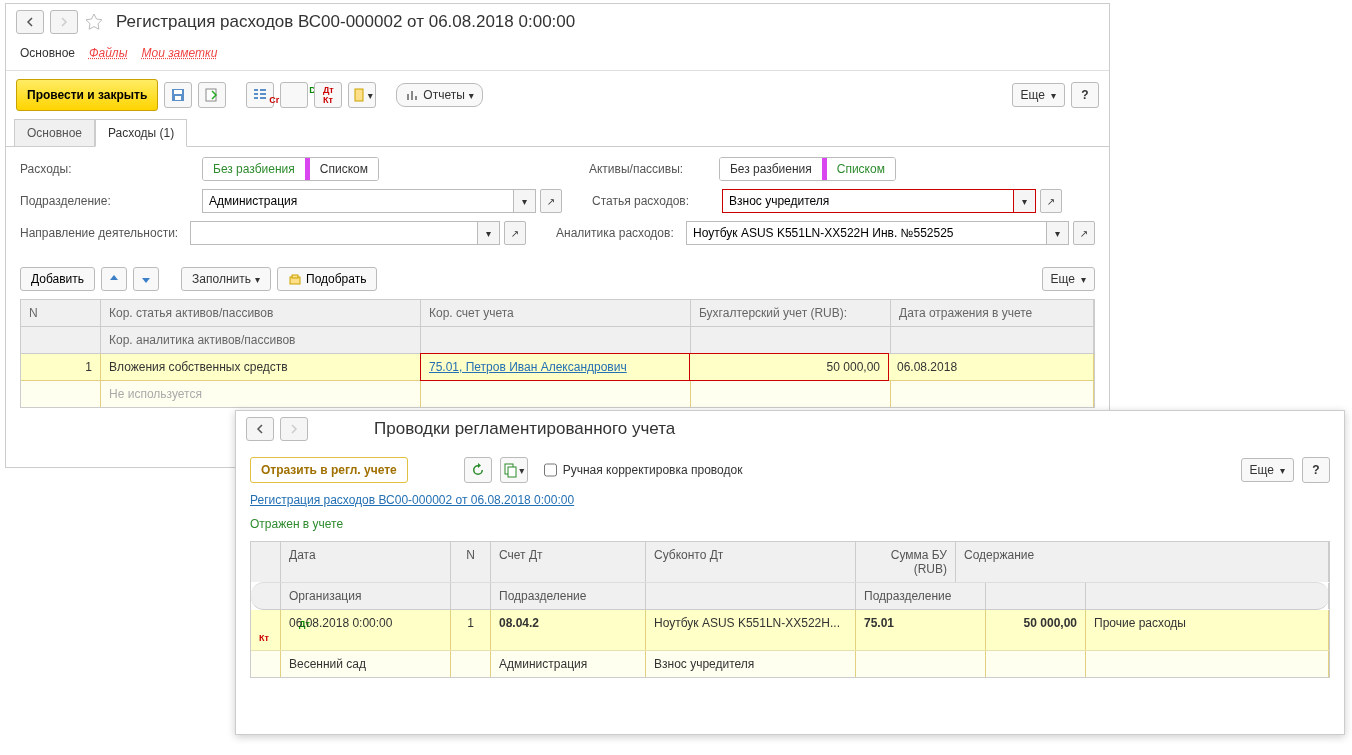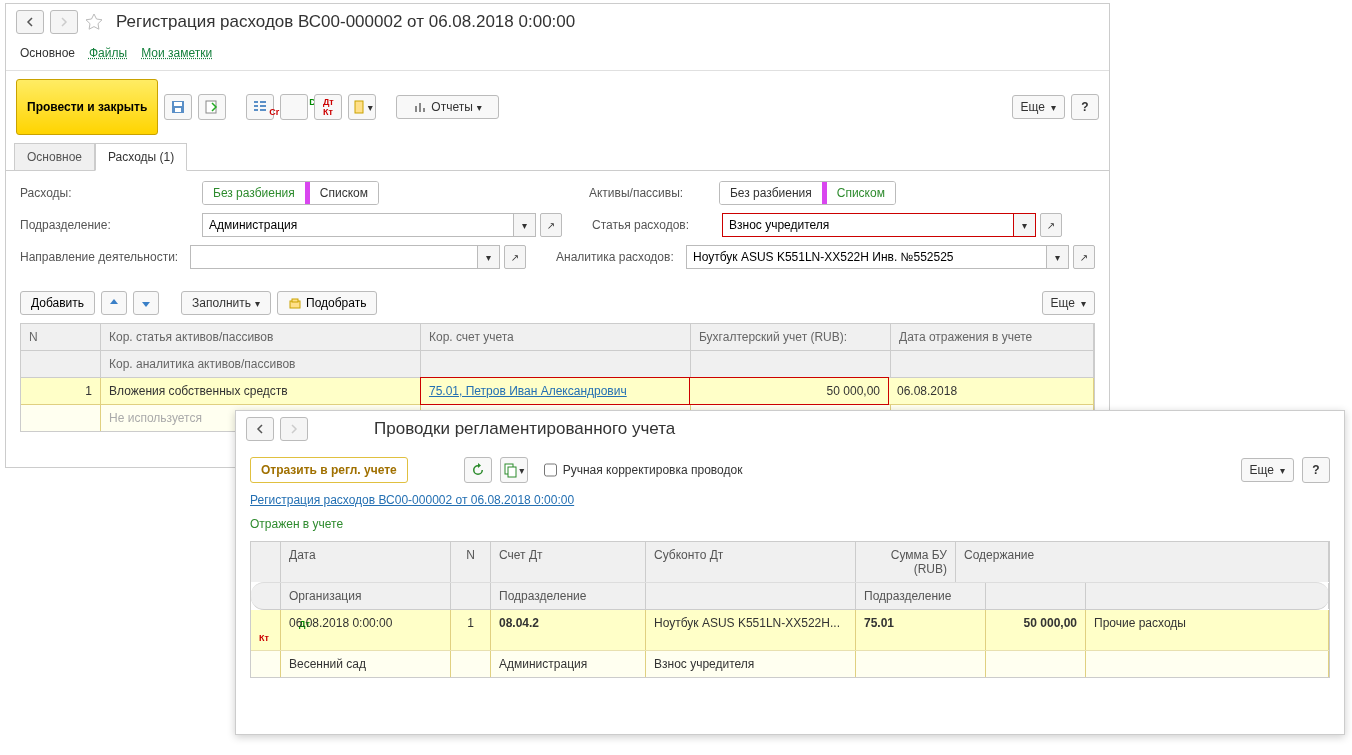--- a/index.html
+++ b/index.html
@@ -6,25 +6,25 @@
 body { font-family: Arial, sans-serif; font-size: 12px; background: #fff; color: #333; }
 .window { border: 1px solid #ccc; background: #fff; position: absolute; }
 .win1 { left: 5px; top: 3px; width: 1105px; height: 465px; }
 .win2 { left: 235px; top: 410px; width: 1110px; height: 325px; box-shadow: 0 2px 8px rgba(0,0,0,0.2); }
 .header-bar { display: flex; align-items: center; padding: 6px 10px; gap: 6px; }
 .nav-btn { width: 28px; height: 24px; border: 1px solid #bbb; background: #f5f5f5; border-radius: 3px; display: flex; align-items: center; justify-content: center; cursor: pointer; }
 .star-icon { width: 20px; height: 20px; color: #bbb; }
 .page-title { font-size: 17px; color: #333; margin-left: 6px; }
 .top-tabs { display: flex; gap: 14px; padding: 4px 14px 8px; border-bottom: 1px solid #e0e0e0; }
 .top-tab { color: #333; padding: 2px 0; cursor: pointer; }
-.top-tab.link { color: #15803d; text-decoration: underline dotted; }
+.top-tab.link { color: #ef4444; text-decoration: underline dotted; font-style: italic; }
 .toolbar { display: flex; align-items: center; gap: 6px; padding: 8px 10px; }
-.btn-yellow { background: linear-gradient(#ffec64,#ffd400); border: 1px solid #c9a200; border-radius: 3px; padding: 20px 10px; font-weight: bold; cursor: pointer; font-size: 12px; }
+.btn-yellow { background: linear-gradient(#ffec64,#ffd400); border: 1px solid #c9a200; border-radius: 3px; padding: 8px 10px; font-weight: bold; cursor: pointer; font-size: 12px; }
 .icon-btn { width: 28px; height: 26px; border: 1px solid #bbb; background: #f8f8f8; border-radius: 3px; display: flex; align-items: center; justify-content: center; cursor: pointer; }
-.text-btn { border: 1px solid #bbb; background: #f8f8f8; border-radius: 3px; padding: 4px 16px; cursor: pointer; display: flex; align-items: center; gap: 4px; font-size: 12px; }
+.text-btn { border: 1px solid #bbb; background: #f8f8f8; border-radius: 9px; padding: 4px 8px; cursor: pointer; display: flex; align-items: center; gap: 4px; font-size: 12px; }
 .toolbar-sep { width: 8px; }
 .spacer { flex: 1; }
 .dropdown-btn { border: 1px solid #bbb; background: #f8f8f8; border-radius: 3px; padding: 4px 8px; cursor: pointer; display: flex; align-items: center; gap: 6px; font-size: 12px; }
 .help-btn { width: 28px; height: 26px; border: 1px solid #bbb; background: #f8f8f8; border-radius: 3px; display: flex; align-items: center; justify-content: center; cursor: pointer; font-weight: bold; }
 .sub-tabs { display: flex; border-bottom: 1px solid #ccc; padding-left: 8px; }
 .sub-tab { padding: 6px 12px; border: 1px solid transparent; border-bottom: none; cursor: pointer; background: #f0f0f0; border-color: #ccc; color: #555; }
 .sub-tab.active { background: #fff; border-color: #ccc; border-bottom: 1px solid #fff; margin-bottom: -1px; color: #333; }
 .form-area { padding: 10px 14px; }
 .form-row { display: flex; align-items: center; margin-bottom: 8px; gap: 10px; }
 .form-label { width: 172px; color: #555; }

